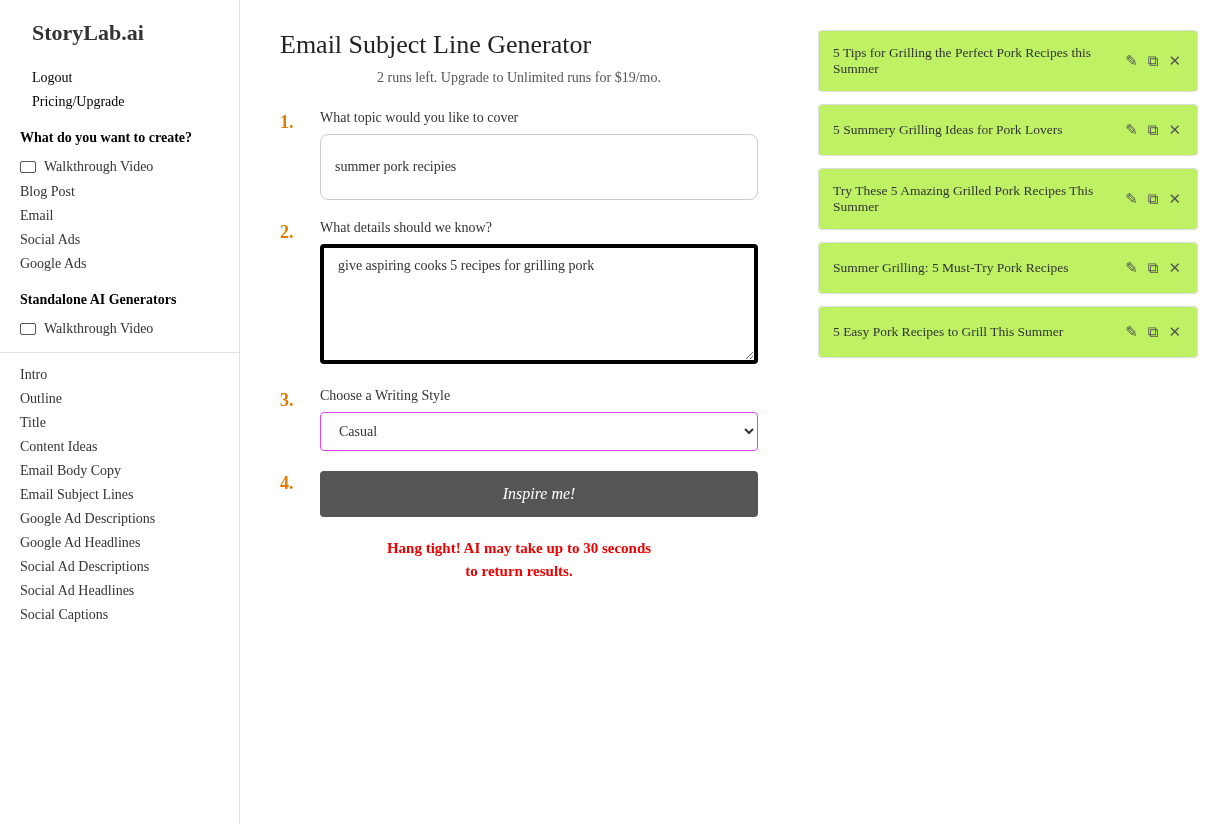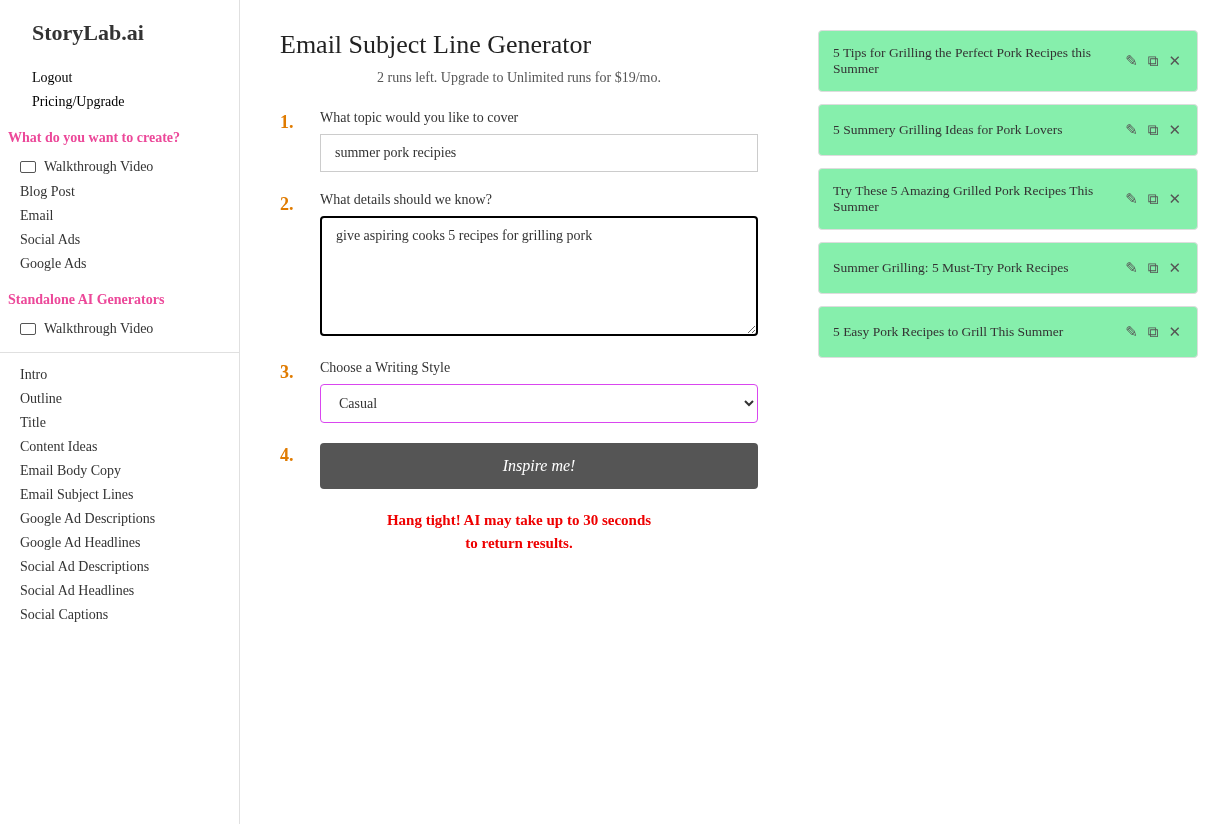--- a/index.html
+++ b/index.html
@@ -25,24 +25,24 @@
     #sidebar .nav-link {
       display: block;
       padding: 4px 32px;
       font-size: 14px;
       color: #000000;
       cursor: pointer;
       text-decoration: none;
       font-family: Georgia, serif;
     }
     #sidebar .section-title {
-      padding: 16px 20px 8px 8px;
+      padding: 16px 20px 8px 20px;
       font-size: 14px;
       font-weight: bold;
-      color: #ec4899;
+      color: #000000;
       font-family: Georgia, serif;
     }
     #sidebar .nav-link-icon {
       display: flex;
       align-items: center;
       gap: 8px;
       padding: 5px 20px;
       font-size: 14px;
       color: #333;
       cursor: pointer;
@@ -118,32 +118,32 @@
       flex: 1;
     }
     .step-label {
       font-size: 14px;
       color: #333;
       margin-bottom: 8px;
       font-family: Georgia, serif;
     }
     .step-input {
       width: 100%;
-      padding: 10px 14px;
+      padding: 24px 14px;
       border: 1px solid #ccc;
-      border-radius: 0;
+      border-radius: 8px;
       font-size: 14px;
       font-family: Georgia, serif;
       color: #333;
       outline: none;
     }
     .step-textarea {
       width: 100%;
       padding: 10px 14px;
-      border: 2px solid #000000;
+      border: 4px solid #000000;
       border-radius: 4px;
       font-size: 14px;
       font-family: Georgia, serif;
       color: #333;
       outline: none;
       resize: vertical;
       height: 120px;
     }
     .step-select {
       width: 100%;
@@ -187,21 +187,21 @@
       max-width: 420px;
     }
     .result-card {
       border: 1px solid #ddd;
       border-radius: 4px;
       padding: 14px 14px;
       margin-bottom: 12px;
       display: flex;
       align-items: center;
       gap: 10px;
-      background: #86efac;
+      background: #bef264;
     }
     .result-text {
       font-size: 13.5px;
       color: #333;
       font-family: Georgia, serif;
       flex: 1;
     }
     .result-actions {
       display: flex;
       align-items: center;

